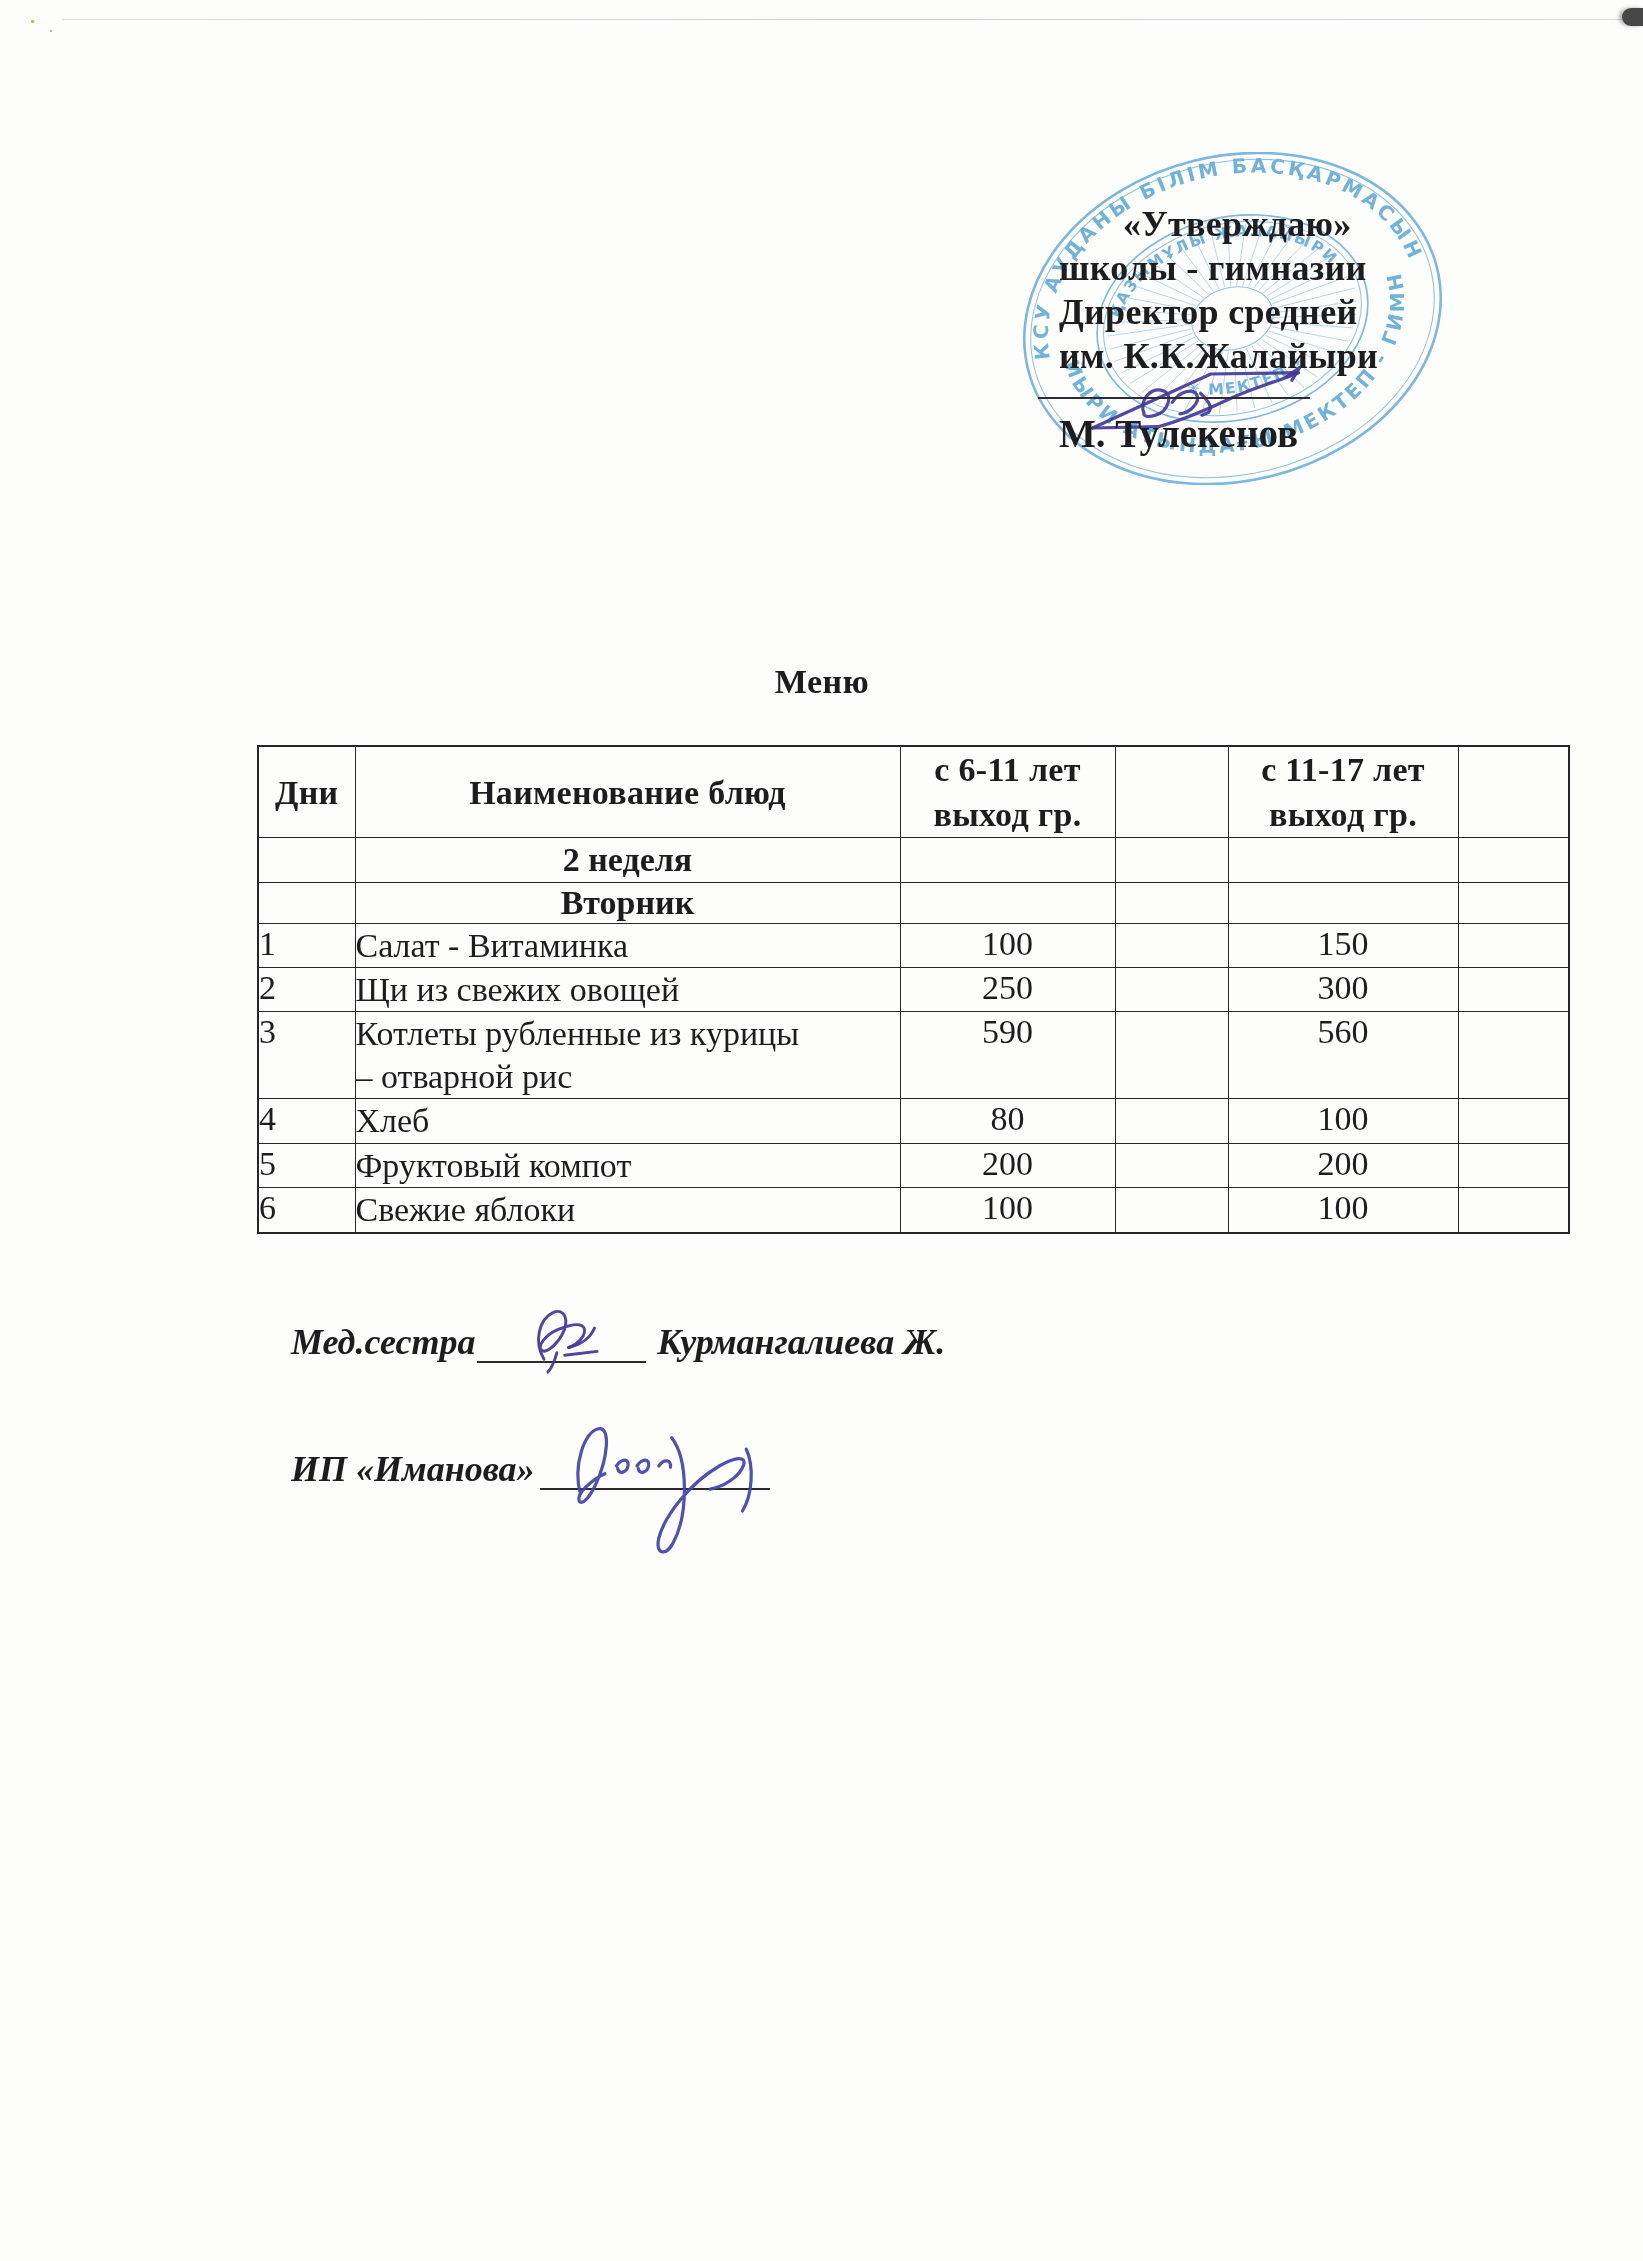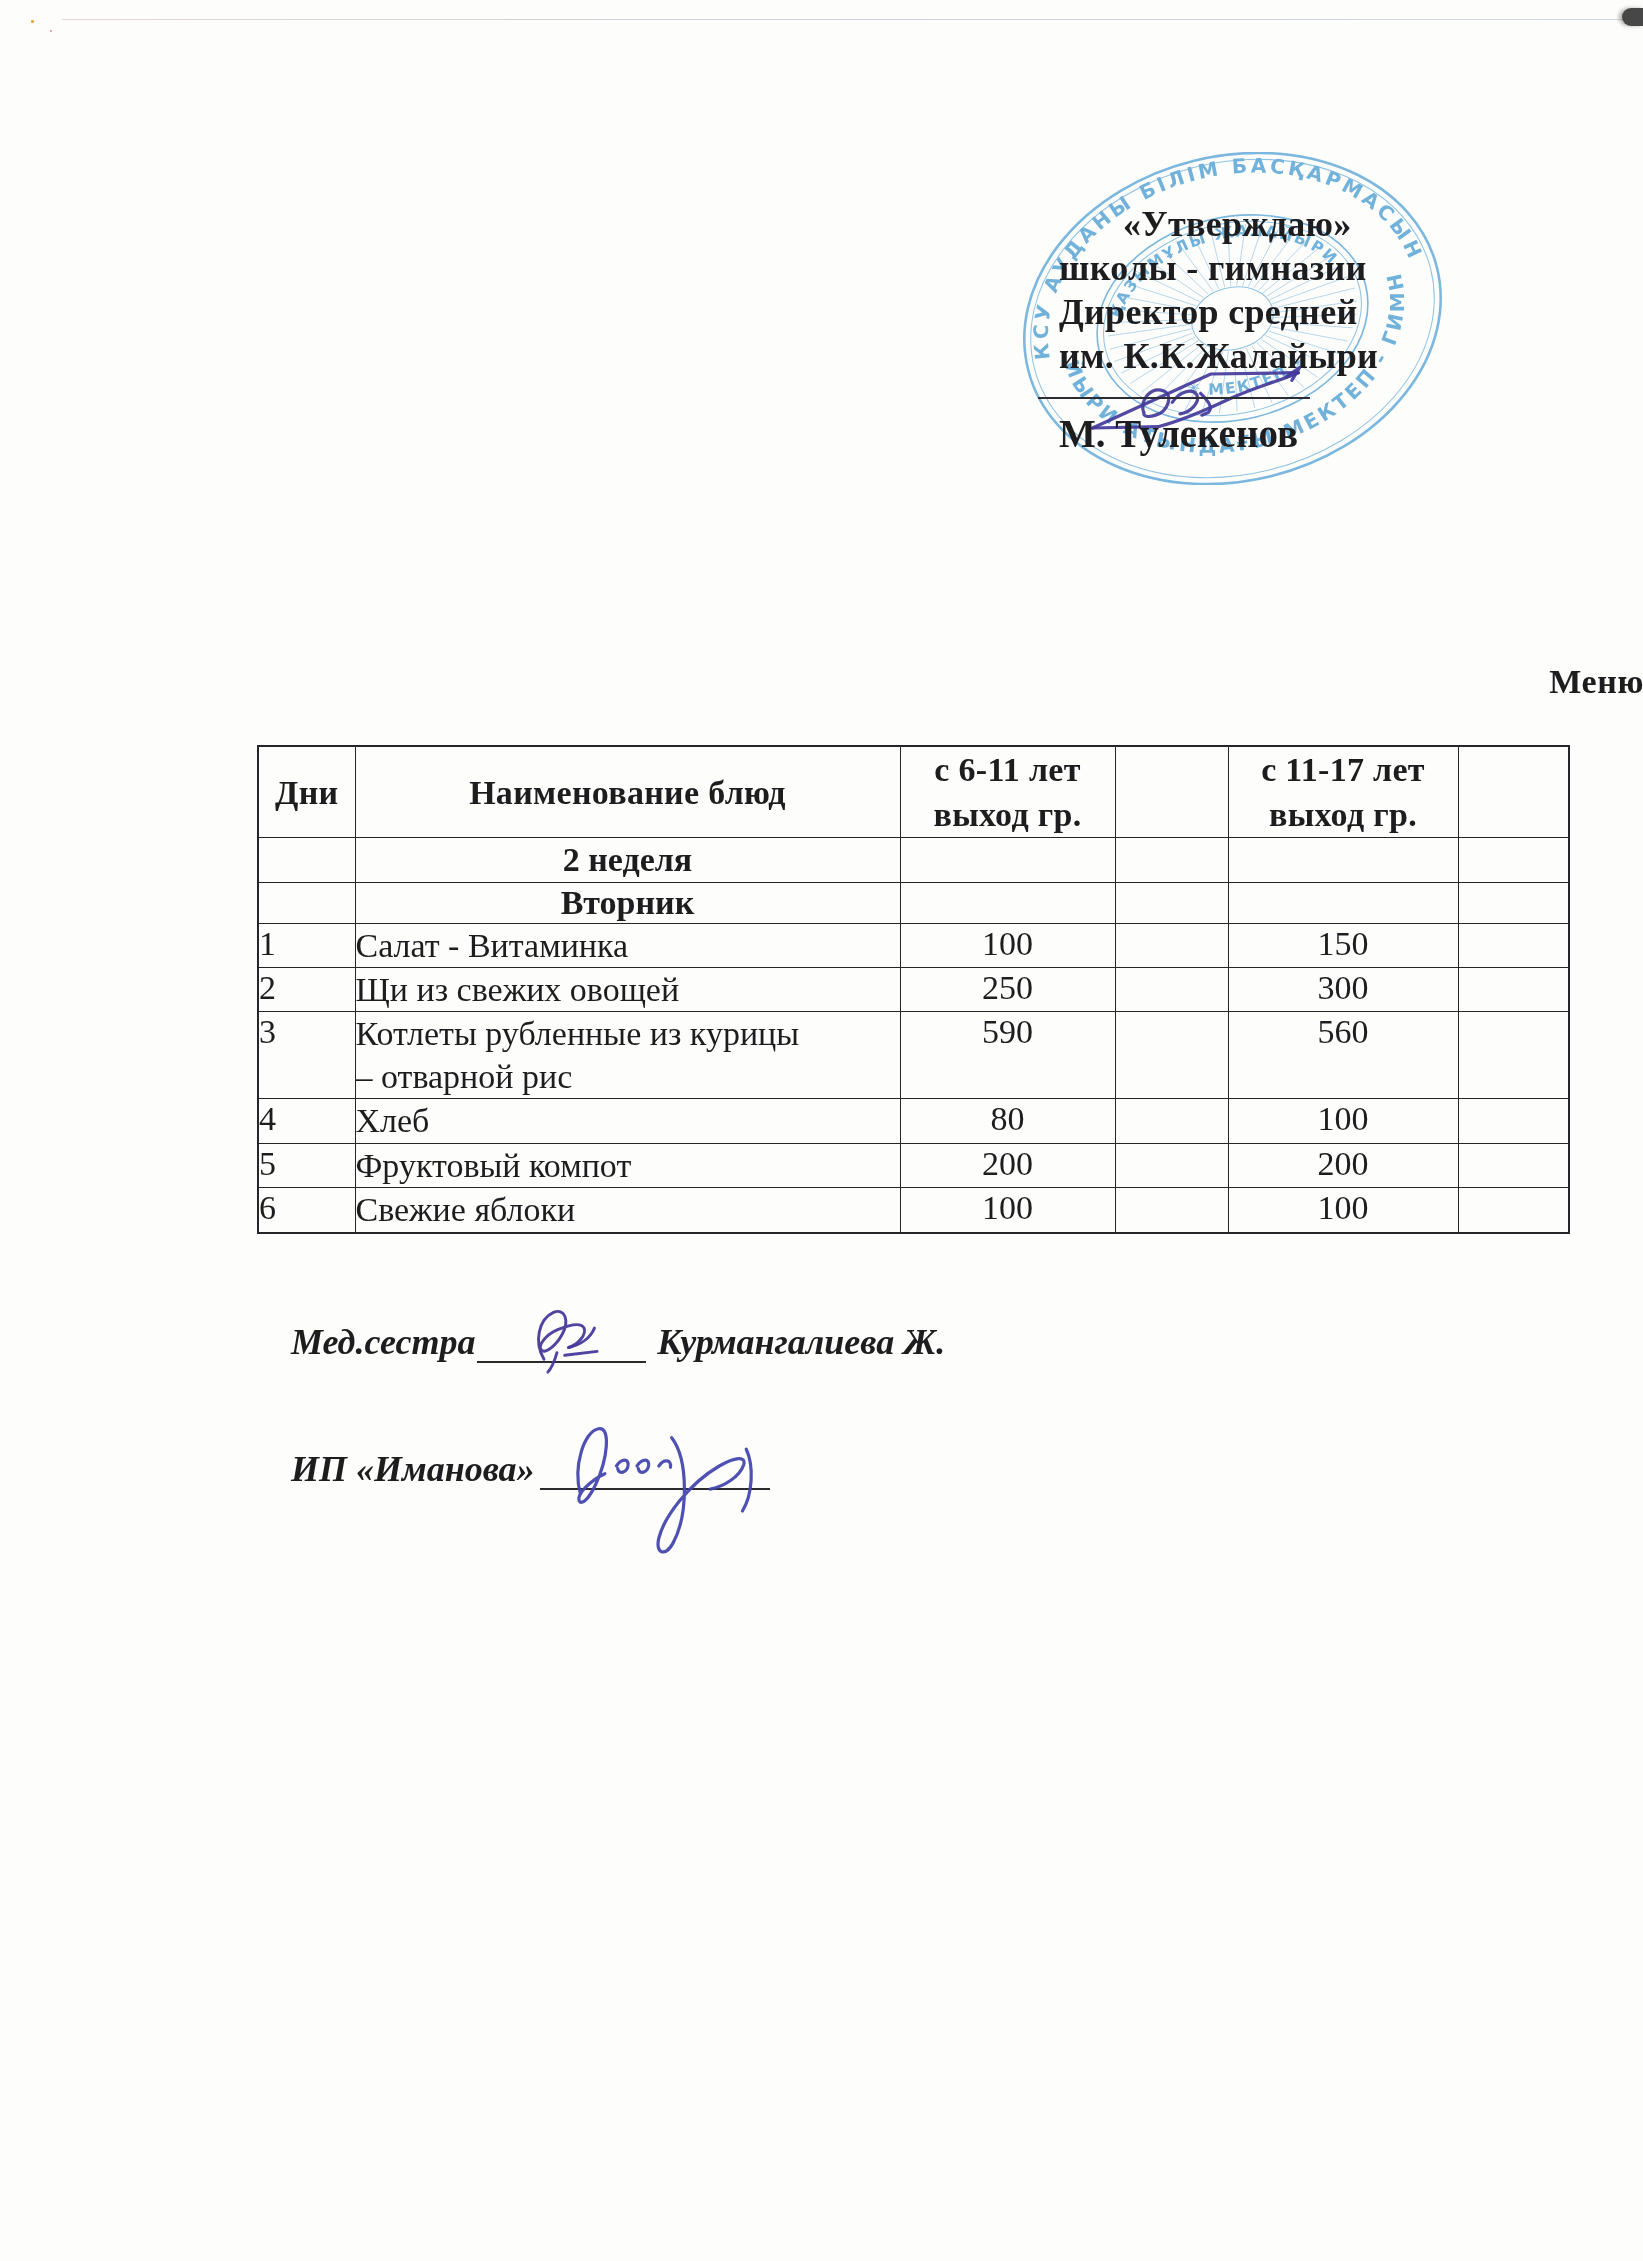--- a/index.html
+++ b/index.html
@@ -32,21 +32,21 @@
   
   .approval{position:absolute;left:1059px;top:202px;width:400px;
     font-weight:bold;font-size:36px;line-height:44px;letter-spacing:0.3px;}
   .appr-first{padding-left:64px;}
   .sig-director{position:absolute;left:1082px;top:365px;width:232px;height:72px;}
   .sig-director path{fill:none;stroke:#43399a;stroke-width:5;stroke-linecap:round;stroke-linejoin:round;opacity:.92;}
   .sig-line{position:absolute;left:1038px;top:397px;width:272px;border-top:2.6px solid #2c2c34;}
   .signer{position:absolute;left:1059px;top:411px;font-weight:bold;font-size:39px;}
 
   
-  .title{position:absolute;left:0;top:663px;width:1644px;text-align:right;
+  .title{position:absolute;left:0;top:663px;width:1644px;text-align:center;
     font-weight:bold;font-size:34px;letter-spacing:0.6px;}
 
   
   .menu-table{position:absolute;left:257px;top:745px;width:1311px;
     border-collapse:collapse;table-layout:fixed;font-size:34px;border:2.6px solid #26262a;}
   .menu-table th,.menu-table td{border:1.9px solid #26262a;padding:0;overflow:hidden;}
   .menu-table thead th{font-weight:bold;text-align:center;vertical-align:middle;
     line-height:45px;letter-spacing:0.3px;}
   .h-head{height:86px;}
   .h-week{height:45px;}

